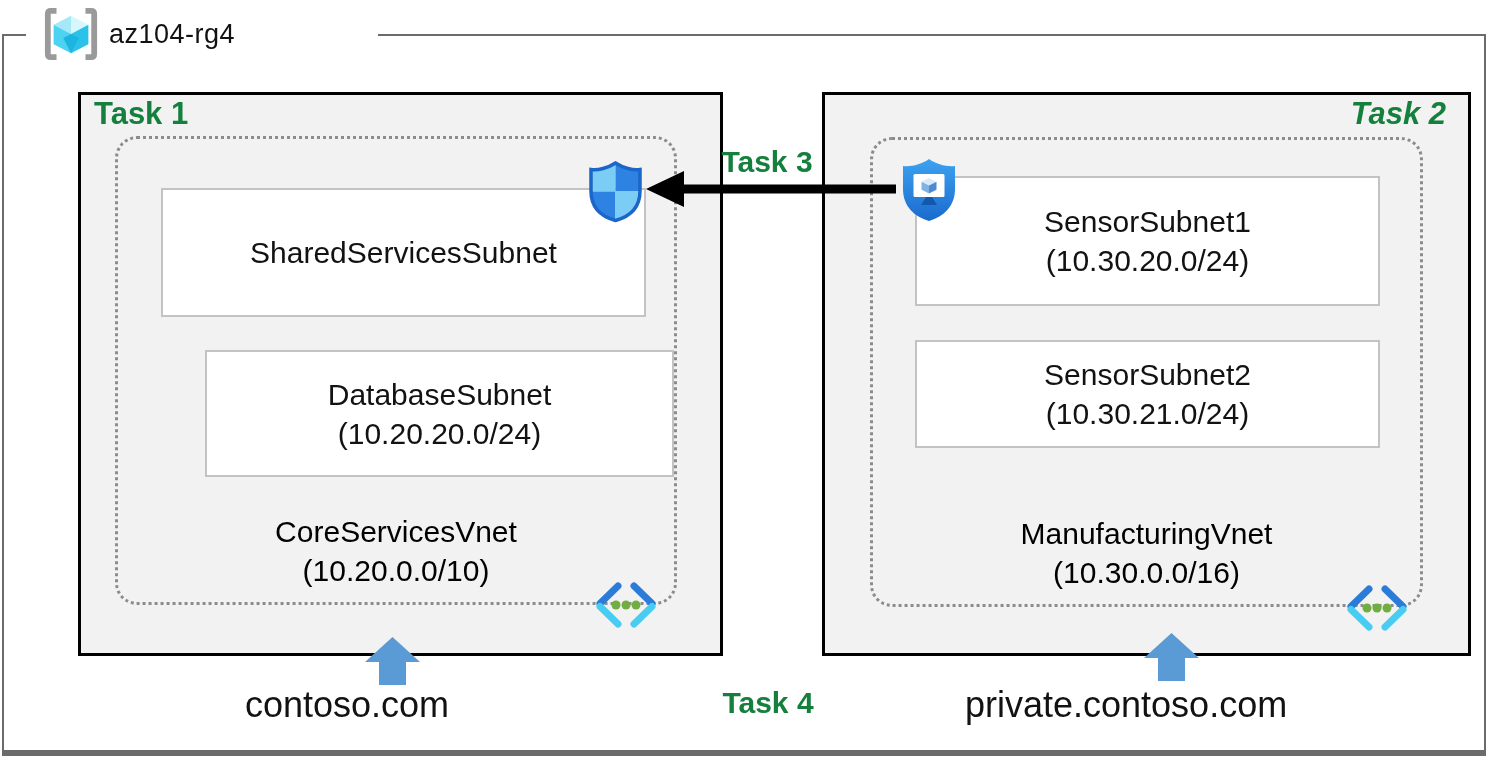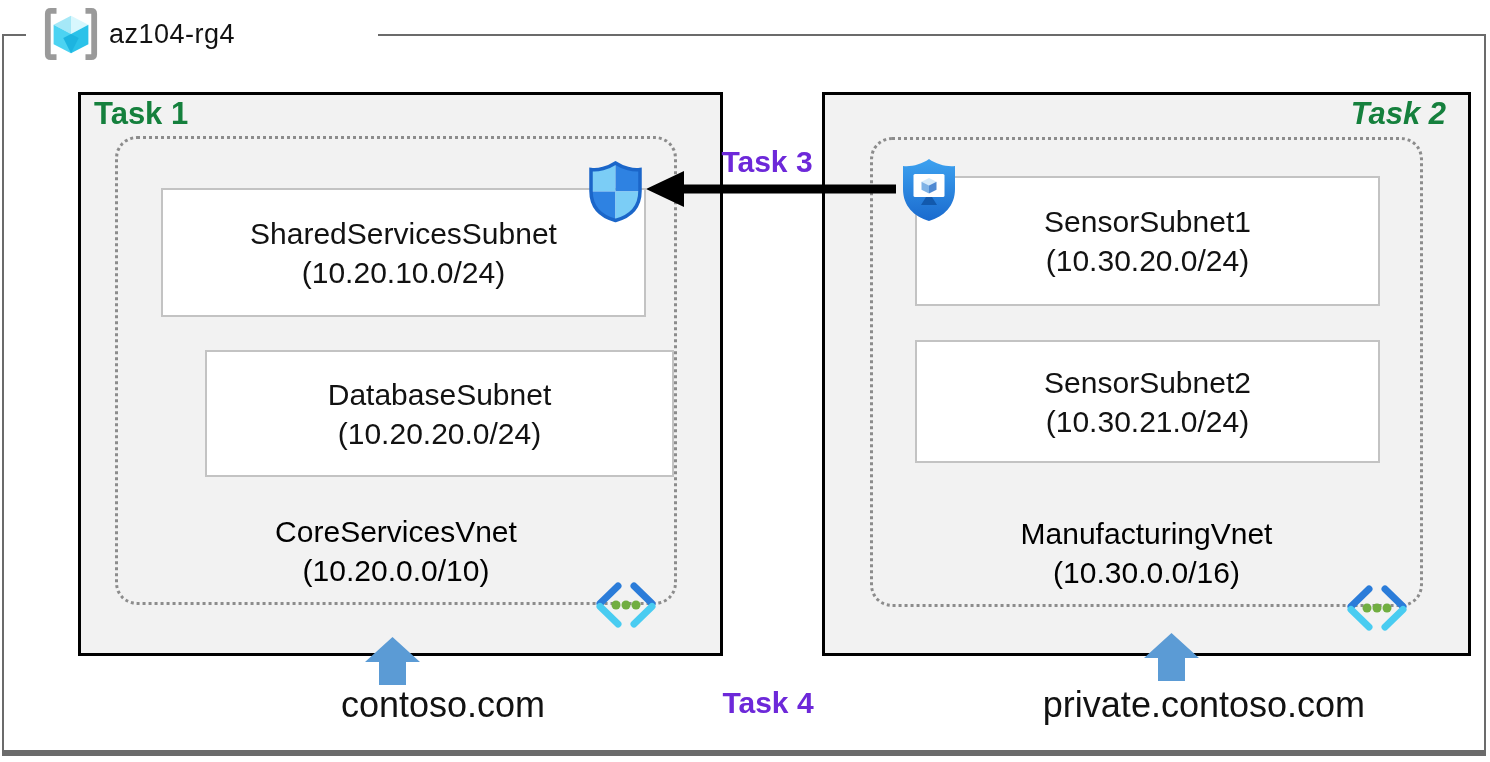--- a/index.html
+++ b/index.html
@@ -27,24 +27,24 @@
   }
   .subnet{
     position:absolute;background:#fff;border:2px solid #c3c3c3;box-sizing:border-box;
     display:flex;flex-direction:column;align-items:center;justify-content:center;
     font-size:30px;line-height:39px;color:#121212;text-align:center;z-index:2;
   }
   .vnet-label{
     position:absolute;font-size:30px;line-height:39px;color:#000000;text-align:center;
   }
   .dns-label{
-    position:absolute;font-size:36px;color:#121212;text-align:right;
+    position:absolute;font-size:36px;color:#121212;text-align:left;
   }
   .mid-label{
-    position:absolute;font-size:30px;font-weight:bold;color:#6d28d9;text-align:center;
+    position:absolute;font-size:30px;font-weight:bold;color:#15803d;text-align:center;
   }
   .icon-abs{position:absolute;z-index:6;}
   .arrow-abs{position:absolute;z-index:4;}
   .uparrow-abs{position:absolute;z-index:5;}
 </style>
 </head>
 <body>
 
 <div class="canvas">
 
@@ -67,32 +67,31 @@
   <div class="task-label" style="left:94px;top:96px;">Task 1</div>
 
   <div class="task-box" style="left:822px;top:92px;width:649px;height:564px;"></div>
   <div class="task-label" style="left:1250px;top:96px;width:196px;text-align:right;font-style:italic;">Task 2</div>
 
   <div class="vnet-dotted" style="left:115px;top:136px;width:562px;height:469px;"></div>
   <div class="vnet-dotted" style="left:870px;top:137px;width:553px;height:470px;"></div>
 
   <div class="subnet" style="left:161px;top:188px;width:485px;height:129px;">
     <span>SharedServicesSubnet</span>
-    <span>(10.20.10.0/24)</span>
   </div>
   <div class="subnet" style="left:161px;top:350px;width:469px;height:127px;margin-left:44px;">
     <span>DatabaseSubnet</span>
     <span>(10.20.20.0/24)</span>
   </div>
 
   <div class="subnet" style="left:915px;top:176px;width:465px;height:130px;">
     <span>SensorSubnet1</span>
     <span>(10.30.20.0/24)</span>
   </div>
-  <div class="subnet" style="left:915px;top:340px;width:465px;height:123px;">
+  <div class="subnet" style="left:915px;top:340px;width:465px;height:108px;">
     <span>SensorSubnet2</span>
     <span>(10.30.21.0/24)</span>
   </div>
 
   <div class="vnet-label" style="left:115px;top:512px;width:562px;">
     <div>CoreServicesVnet</div>
     <div>(10.20.0.0/10)</div>
   </div>
   <div class="vnet-label" style="left:870px;top:514px;width:553px;">
     <div>ManufacturingVnet</div>

